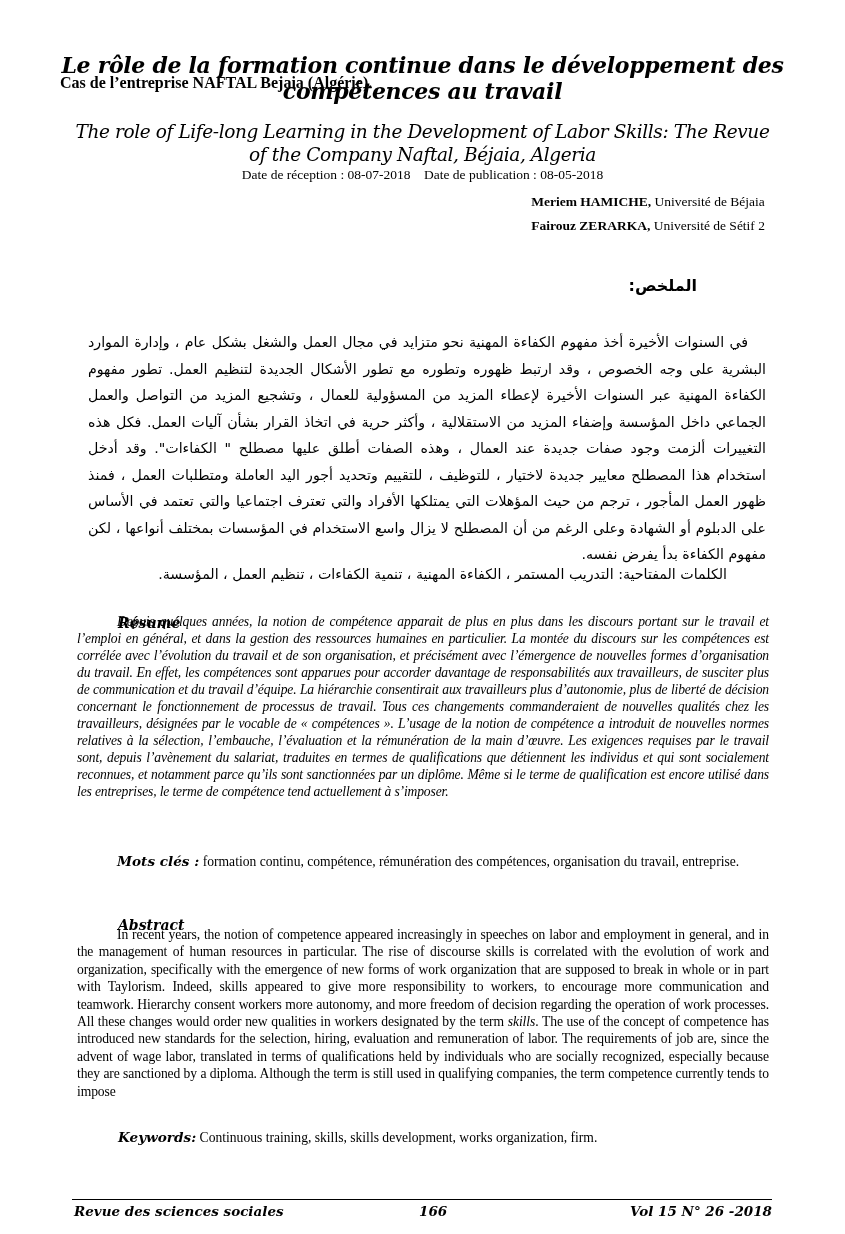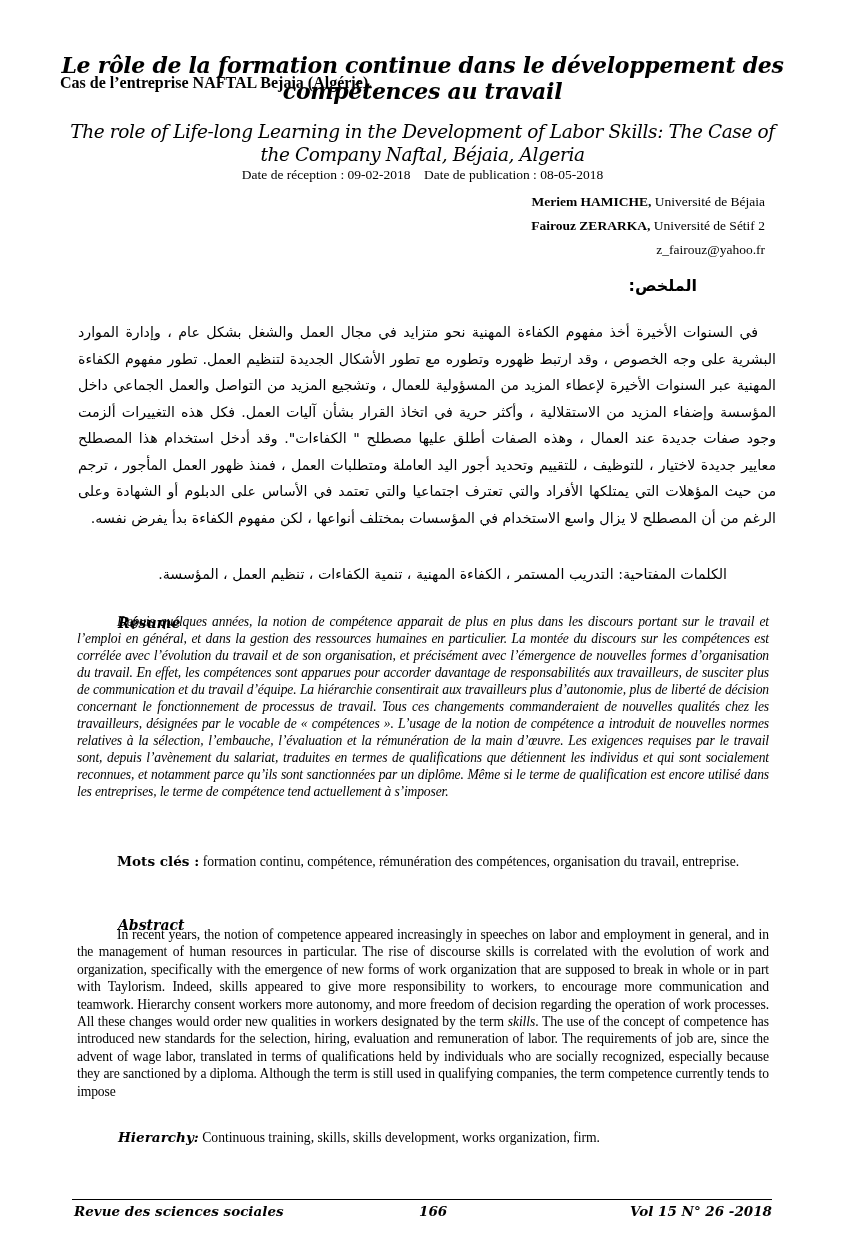--- a/index.html
+++ b/index.html
@@ -3,77 +3,76 @@
 <meta charset="utf-8">
 <style>
   html, body { margin: 0; padding: 0; background: #ffffff; }
   body { width: 845px; height: 1234px; position: relative; overflow: hidden; color: #000; font-family: "Liberation Serif", serif; }
   .abs { position: absolute; }
   .title-fr { top: 52px; left: 60px; width: 725px; font-size: 22px; font-style: italic; font-weight: bold; text-align: center; font-family: "DejaVu Serif", serif; letter-spacing: -0.3px; }
   .subtitle-fr { top: 74px; left: 60px; width: 725px; font-size: 16px; font-weight: bold; }
   .title-en { top: 120px; left: 70px; width: 705px; font-size: 18.5px; font-style: italic; text-align: center; line-height: 23px; font-family: "DejaVu Serif", serif; letter-spacing: -0.4px; }
   .dates { top: 167px; left: 60px; width: 725px; text-align: center; font-size: 13.5px; }
   .dates span { margin: 0 5px; }
-  .authors { top: 190px; right: 80px; text-align: right; font-size: 13.5px; line-height: 24px; }
+  .authors { top: 190px; right: 80px; font-size: 13.5px; line-height: 24px; }
   .authors b { font-weight: bold; }
   .ar-title { top: 276px; right: 148px; font-size: 16px; font-weight: bold; direction: rtl; font-family: "DejaVu Sans", sans-serif; }
   .ar-body { top: 313px; left: 72px; width: 710px; direction: rtl; text-align: justify; font-size: 14.2px; line-height: 26.5px; font-family: "DejaVu Sans", sans-serif; }
-  .ar-body p { margin: 6px; text-indent: 18px; }
+  .ar-body p { margin: 16px; text-indent: 18px; }
   .ar-kw { top: 566px; right: 118px; direction: rtl; font-size: 14.2px; font-family: "DejaVu Sans", sans-serif; }
   .ar-kw b { font-weight: normal; }
   .section-head { font-family: "DejaVu Serif", serif; font-style: italic; font-weight: bold; font-size: 14px; margin-top: 18px; }
   .resume-head { top: 597px; left: 118px; }
   .resume-body { top: 613px; left: 77px; width: 692px; font-style: italic; text-align: justify; font-size: 13.6px; line-height: 17px; letter-spacing: -0.15px; }
   .resume-body p { margin: 0; text-indent: 40px; }
   .mots { top: 853px; left: 77px; width: 692px; text-align: justify; font-size: 13.6px; line-height: 17.5px; }
-  .mots .label { font-family: "DejaVu Serif", serif; font-weight: bold; margin-left: 40px; }
+  .mots .label { font-family: "DejaVu Serif", serif; font-style: italic; font-weight: bold; margin-left: 40px; }
   .abstract-head { top: 899px; left: 118px; }
   .abstract-body { top: 926px; left: 77px; width: 692px; text-align: justify; font-size: 13.6px; line-height: 17.4px; letter-spacing: -0.1px; }
   .abstract-body p { margin: 0; text-indent: 40px; }
   .keywords { top: 1129px; left: 118px; font-size: 13.6px; }
   .keywords .label { font-family: "DejaVu Serif", serif; font-style: italic; font-weight: bold; }
   .footer-rule { top: 1199px; left: 72px; width: 700px; height: 1px; background: #000; }
   .footer { top: 1203px; left: 74px; width: 698px; font-family: "DejaVu Serif", serif; font-style: italic; font-weight: bold; font-size: 13.5px; }
   .footer .left { position: absolute; left: 0; }
   .footer .mid { position: absolute; left: 345px; text-align: right; }
   .footer .right { position: absolute; right: 0; text-align: right; }
 </style>
 </head>
 <body>
 
 <div class="abs title-fr">Le rôle de la formation continue dans le développement des compétences au travail</div>
 <div class="abs subtitle-fr">Cas de l’entreprise NAFTAL Bejaia (Algérie).</div>
-<div class="abs title-en">The role of Life-long Learning in the Development of Labor Skills: The Case of the Company Naftal, Béjaia, Algeria</div>
+<div class="abs title-en">The role of Life-long Learning in the Development of Labor Skills: The Revue of the Company Naftal, Béjaia, Algeria</div>
 <div class="abs dates">
-  <span>Date de réception : 09-02-2018</span>
+  <span>Date de réception : 08-07-2018</span>
   <span>Date de publication : 08-05-2018</span>
 </div>
 
 <div class="abs authors">
   <div><b>Meriem HAMICHE,</b><span> Université de Béjaia</span></div>
   <div><b>Fairouz ZERARKA,</b><span> Université de Sétif 2</span></div>
-  <div>z_fairouz@yahoo.fr</div>
 </div>
 
 <div class="abs ar-title">الملخص:</div>
 <div class="abs ar-body">
     <p>في السنوات الأخيرة أخذ مفهوم الكفاءة المهنية نحو متزايد في مجال العمل والشغل بشكل عام ، وإدارة الموارد البشرية على وجه الخصوص ، وقد ارتبط ظهوره وتطوره مع تطور الأشكال الجديدة لتنظيم العمل. تطور مفهوم الكفاءة المهنية عبر السنوات الأخيرة لإعطاء المزيد من المسؤولية للعمال ، وتشجيع المزيد من التواصل والعمل الجماعي داخل المؤسسة وإضفاء المزيد من الاستقلالية ، وأكثر حرية في اتخاذ القرار بشأن آليات العمل. فكل هذه التغييرات ألزمت وجود صفات جديدة عند العمال ، وهذه الصفات أطلق عليها مصطلح " الكفاءات". وقد أدخل استخدام هذا المصطلح معايير جديدة لاختيار ، للتوظيف ، للتقييم وتحديد أجور اليد العاملة ومتطلبات العمل ، فمنذ ظهور العمل المأجور ، ترجم من حيث المؤهلات التي يمتلكها الأفراد والتي تعترف اجتماعيا والتي تعتمد في الأساس على الدبلوم أو الشهادة وعلى الرغم من أن المصطلح لا يزال واسع الاستخدام في المؤسسات بمختلف أنواعها ، لكن مفهوم الكفاءة بدأ يفرض نفسه.</p>
   </div>
 <div class="abs ar-kw"><b>الكلمات المفتاحية:</b><span> التدريب المستمر ، الكفاءة المهنية ، تنمية الكفاءات ، تنظيم العمل ، المؤسسة.</span></div>
 
 <div class="abs section-head resume-head">Résumé</div>
 <div class="abs resume-body">
     <p>Depuis quelques années, la notion de compétence apparait de plus en plus dans les discours portant sur le travail et l’emploi en général, et dans la gestion des ressources humaines en particulier. La montée du discours sur les compétences est corrélée avec l’évolution du travail et de son organisation, et précisément avec l’émergence de nouvelles formes d’organisation du travail. En effet, les compétences sont apparues pour accorder davantage de responsabilités aux travailleurs, de susciter plus de communication et du travail d’équipe. La hiérarchie consentirait aux travailleurs plus d’autonomie, plus de liberté de décision concernant le fonctionnement de processus de travail. Tous ces changements commanderaient de nouvelles qualités chez les travailleurs, désignées par le vocable de « compétences ». L’usage de la notion de compétence a introduit de nouvelles normes relatives à la sélection, l’embauche, l’évaluation et la rémunération de la main d’œuvre. Les exigences requises par le travail sont, depuis l’avènement du salariat, traduites en termes de qualifications que détiennent les individus et qui sont socialement reconnues, et notamment parce qu’ils sont sanctionnées par un diplôme. Même si le terme de qualification est encore utilisé dans les entreprises, le terme de compétence tend actuellement à s’imposer.</p>
   </div>
 <div class="abs mots"><span class="label">Mots clés :</span><span> formation continu, compétence, rémunération des compétences, organisation du travail, entreprise.</span></div>
 
 <div class="abs section-head abstract-head">Abstract</div>
 <div class="abs abstract-body">
     <p><span>In recent years, the notion of competence appeared increasingly in speeches on labor and employment in general, and in the management of human resources in particular. The rise of discourse skills is correlated with the evolution of work and organization, specifically with the emergence of new forms of work organization that are supposed to break in whole or in part with Taylorism. Indeed, skills appeared to give more responsibility to workers, to encourage more communication and teamwork. Hierarchy consent workers more autonomy, and more freedom of decision regarding the operation of work processes. All these changes would order new qualities in workers designated by the term </span><i>skills</i><span>. The use of the concept of competence has introduced new standards for the selection, hiring, evaluation and remuneration of labor. The requirements of job are, since the advent of wage labor, translated in terms of qualifications held by individuals who are socially recognized, especially because they are sanctioned by a diploma. Although the term is still used in qualifying companies, the term competence currently tends to impose</span></p>
   </div>
-<div class="abs keywords"><span class="label">Hierarchy:</span><span> Continuous training, skills, skills development, works organization, firm.</span></div>
+<div class="abs keywords"><span class="label">Keywords:</span><span> Continuous training, skills, skills development, works organization, firm.</span></div>
 
 <div class="abs footer-rule"></div>
 <div class="abs footer">
   <span class="left">Revue des sciences sociales</span>
   <span class="mid">166</span>
   <span class="right">Vol 15   N° 26 -2018</span>
 </div>
 
 </body></html>

